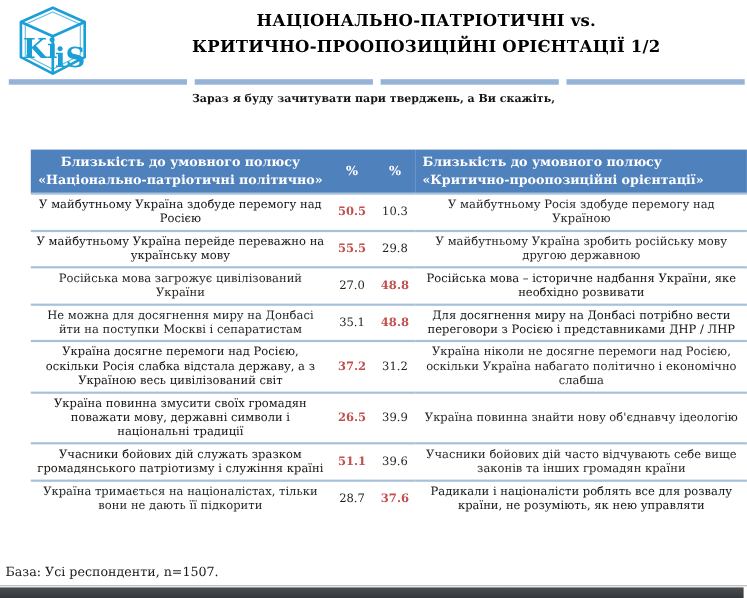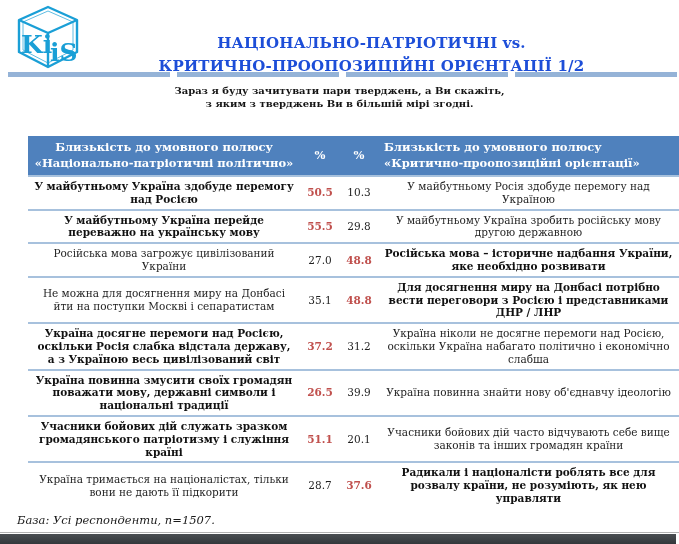--- a/index.html
+++ b/index.html
@@ -10,23 +10,23 @@
     position:relative;overflow:hidden;
     color:#1f1f1f;
   }
   .slide{position:absolute;inset:0;}
 
   
   .logo{position:absolute;left:8px;top:4px;width:80px;height:66px;}
 
   
   .title{
-    position:absolute;left:84px;top:8px;width:575px;
+    position:absolute;left:100px;top:8px;width:575px;
     text-align:center;font-weight:bold;font-size:15px;line-height:1.5;
-    color:#1d4ed8;letter-spacing:.2px;margin-top:24px;
+    color:#000000;letter-spacing:.2px;
   }
 
   
   .divider{
     position:absolute;left:8px;right:2px;top:72px;height:5px;
     display:flex;gap:7px;
   }
   .divider span{flex:1;background:#95b3d7;}
 
   
@@ -47,28 +47,28 @@
     vertical-align:middle;
   }
   th.h-left{text-align:center;}
   th.h-pct{text-align:center;}
   th.h-right{text-align:left;padding-left:10px;}
   table.stmts td{
     font-size:10.5px;line-height:1.22;padding:3px 5px;
     text-align:center;vertical-align:middle;
     border-top:2px solid #a7c1dd;background:#ffffff;
   }
-  td.stmt.dom{font-weight:bold;color:#111111;text-align:center;}
+  td.stmt.dom{font-weight:normal;color:#111111;text-align:center;}
   td.pct{font-size:11px;}
   td.pct.dom{font-weight:bold;color:#c0504d;}
 
   
   .base-note{
-    position:absolute;left:17px;top:513px;
-    font-style:italic;font-size:11.5px;color:#1a1a1a;
+    position:absolute;left:5px;top:513px;
+    font-size:11.5px;color:#1a1a1a;
   }
   .footer-rule{
     position:absolute;left:0;right:0;top:532px;height:1px;background:#b3b3b3;
   }
   .bottom-bar{
     position:absolute;left:0;right:3px;bottom:0;height:10px;
     background:linear-gradient(#4a4e52,#33373b);
   }
 </style>
 </head>
@@ -95,21 +95,20 @@
 
   <div class="divider">
     <span></span>
     <span></span>
     <span></span>
     <span></span>
   </div>
 
   <div class="subtitle">
     <div>Зараз я буду зачитувати пари тверджень, а Ви скажіть,</div>
-    <div>з яким з тверджень Ви в більшій мірі згодні.</div>
   </div>
 
   <table class="stmts">
     <colgroup>
       <col style="width:272px">
         <col style="width:40px">
         <col style="width:38px">
         <col style="width:301px">
     </colgroup>
     <thead>
@@ -159,21 +158,21 @@
         </tr>
         <tr>
           <td class="stmt dom">Україна повинна змусити своїх громадян поважати мову, державні символи і національні традиції</td>
           <td class="pct dom">26.5</td>
           <td class="pct">39.9</td>
           <td class="stmt">Україна повинна знайти нову об'єднавчу ідеологію</td>
         </tr>
         <tr>
           <td class="stmt dom">Учасники бойових дій служать зразком громадянського патріотизму і служіння країні</td>
           <td class="pct dom">51.1</td>
-          <td class="pct">20.1</td>
+          <td class="pct">39.6</td>
           <td class="stmt">Учасники бойових дій часто відчувають себе вище законів та інших громадян країни</td>
         </tr>
         <tr>
           <td class="stmt">Україна тримається на націоналістах, тільки вони не дають її підкорити</td>
           <td class="pct">28.7</td>
           <td class="pct dom">37.6</td>
           <td class="stmt dom">Радикали і націоналісти роблять все для розвалу країни, не розуміють, як нею управляти</td>
         </tr>
       </tbody>
   </table>

